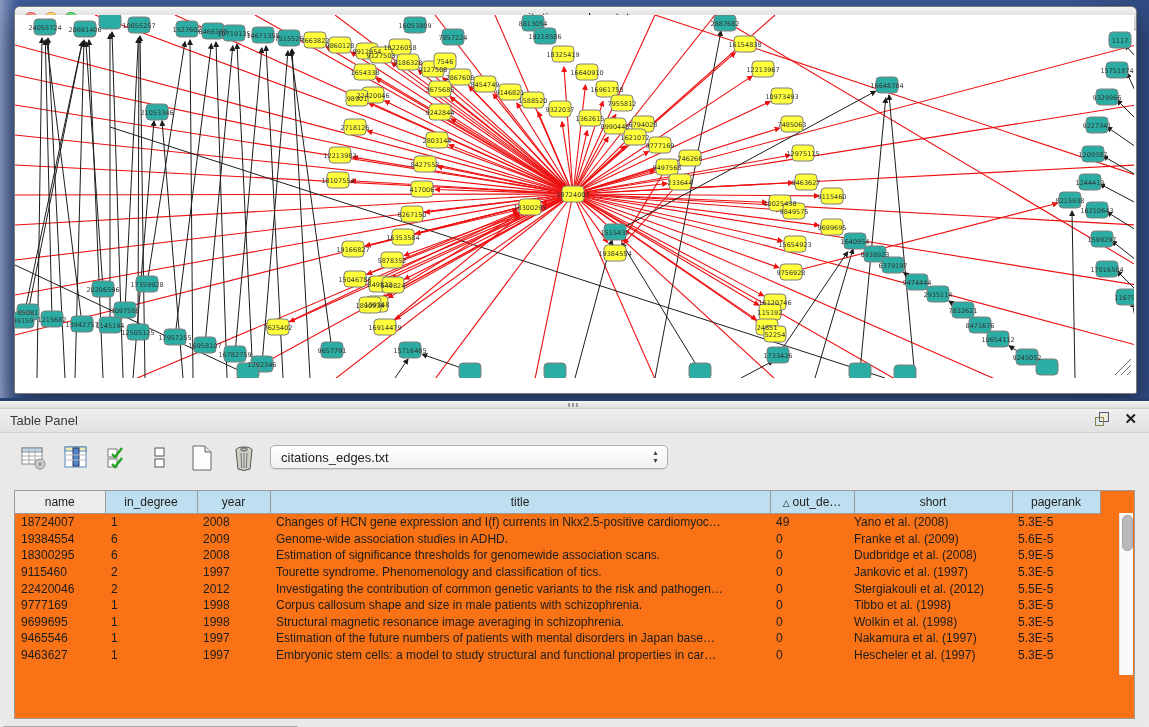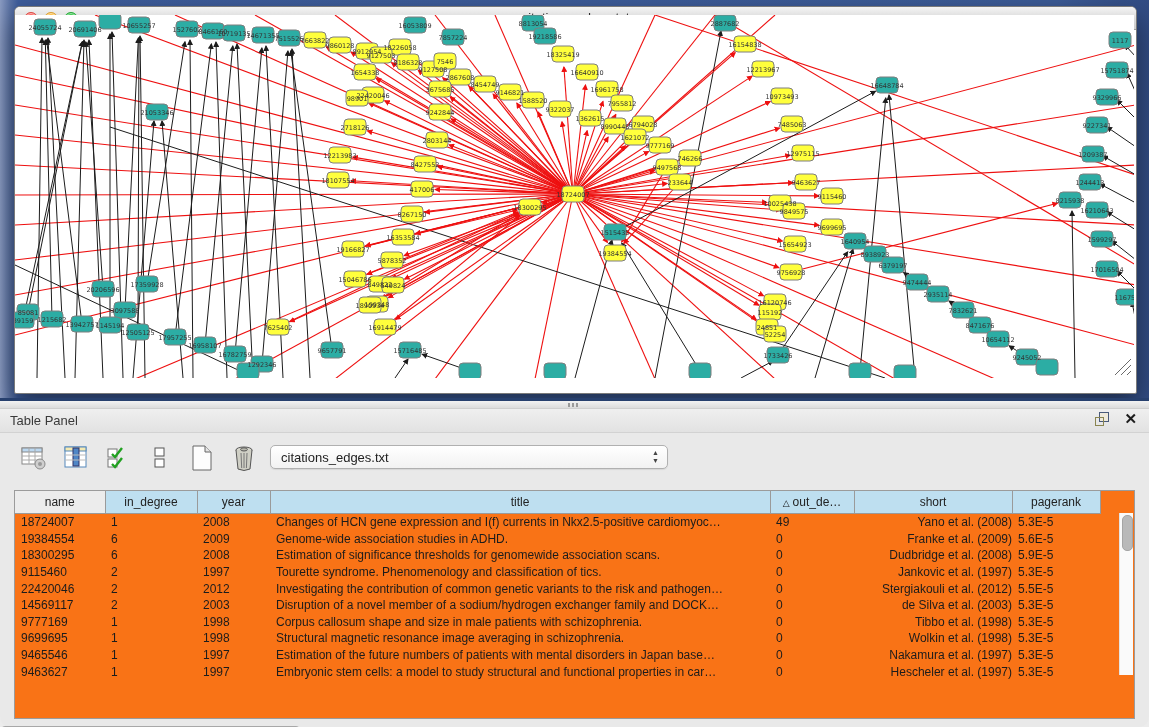--- a/index.html
+++ b/index.html
@@ -48,21 +48,21 @@
   .combo .step{position:absolute;right:8px;top:3px;font-size:7px;color:#444;line-height:8px;text-align:center;}
 
   .tablewrap{margin:4px 14px;width:1121px;height:229px;border:1px solid #9b9b9b;background:#f97316;
     position:relative;box-sizing:border-box;overflow:hidden;}
   table.dt{border-collapse:collapse;table-layout:fixed;width:1085px;font-size:12px;color:#1c1c1c;}
   table.dt th{height:20px;font-weight:normal;font-size:12px;color:#222;
     border-right:1px solid #9a9a9a;border-bottom:1px solid #9a9a9a;text-align:center;
     background:#bedff0;overflow:hidden;white-space:nowrap;}
   table.dt th.graycol{background:#ececec;}
   table.dt td{height:16.6px;padding:0 0 0 6px;overflow:hidden;white-space:nowrap;}
-  table.dt td.c{text-align:right;padding:0;}
+  table.dt td.c{text-align:left;padding:0;}
   .sortglyph{color:#111;font-size:9px;margin-right:3px;}
   .vscroll{position:absolute;right:1px;top:22px;width:13px;height:162px;background:#fafafa;
     border-left:1px solid #e3e3e3;}
   .vscroll .thumb{position:absolute;left:2px;top:2px;width:9px;height:34px;border-radius:5px;
     background:#b9b9b9;border:1px solid #a5a5a5;}
 
   .tabsrow{height:28px;display:flex;align-items:center;justify-content:flex-start;text-decoration:underline;}
   .seg{display:flex;border:1px solid #a8a8a8;border-radius:5px;overflow:hidden;height:21px;
     box-shadow:0 1px 1px rgba(255,255,255,.7);}
   .seg .s{padding:0 14px;font-size:13px;line-height:21px;background:linear-gradient(#fdfdfd,#f1f1f1);
@@ -668,29 +668,20 @@
           <tr>
             <td>22420046</td>
             <td>2</td>
             <td>2012</td>
             <td>Investigating the contribution of common genetic variants to the risk and pathogen…</td>
             <td>0</td>
             <td class="c">Stergiakouli et al. (2012)</td>
             <td>5.5E-5</td>
           </tr>
           <tr>
-            <td>14569117</td>
-            <td>2</td>
-            <td>2003</td>
-            <td>Disruption of a novel member of a sodium/hydrogen exchanger family and DOCK…</td>
-            <td>0</td>
-            <td class="c">de Silva et al. (2003)</td>
-            <td>5.3E-5</td>
-          </tr>
-          <tr>
             <td>9777169</td>
             <td>1</td>
             <td>1998</td>
             <td>Corpus callosum shape and size in male patients with schizophrenia.</td>
             <td>0</td>
             <td class="c">Tibbo et al. (1998)</td>
             <td>5.3E-5</td>
           </tr>
           <tr>
             <td>9699695</td>

